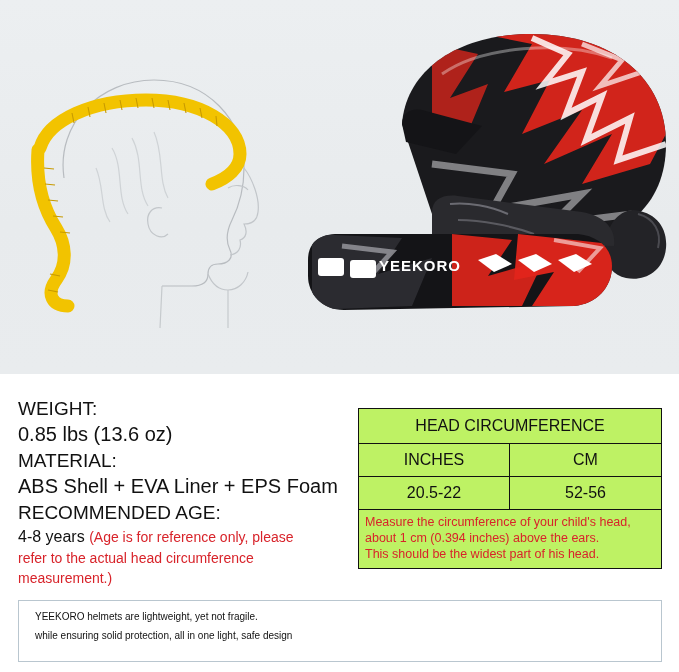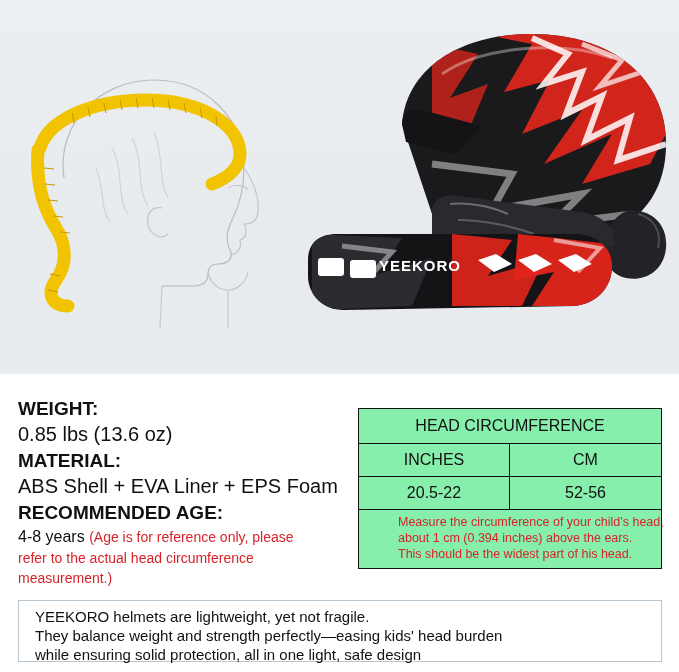--- a/index.html
+++ b/index.html
@@ -54,21 +54,21 @@
     position: absolute;
     left: 18px;
     top: 396px;
     width: 330px;
     color: #111111;
   }
   .spec-label {
     font-size: 19px;
     line-height: 26px;
     color: #111111;
-    font-weight: 700;
+    font-weight: 400;
   }
   .spec-value {
     font-size: 20px;
     line-height: 24px;
     color: #111111;
     font-weight: 400;
     margin-bottom: 2px;
   }
   .age-row {
     font-size: 16px;
@@ -81,21 +81,21 @@
   }
 
   
   .circ-table {
     position: absolute;
     left: 358px;
     top: 408px;
     width: 304px;
     border: 1px solid #111111;
     box-sizing: border-box;
-    background: #86efac;
+    background: #bef264;
   }
   .circ-title {
     text-align: center;
     font-size: 16px;
     line-height: 34px;
     color: #111111;
     border-bottom: 1px solid #111111;
   }
   .circ-row {
     display: flex;
@@ -111,36 +111,36 @@
   }
   .circ-cell.left {
     border-right: 1px solid #111111;
   }
   .circ-note {
     padding: 4px 6px 6px 6px;
     color: #d8232a;
     font-size: 12.5px;
     line-height: 16px;
   }
-  .circ-note div { white-space: nowrap; margin-left: 33px; }
+  .circ-note div { white-space: nowrap; }
 
   
   .desc-box {
     position: absolute;
     left: 18px;
     top: 600px;
     width: 644px;
     height: 62px;
     border: 1px solid #b9c6cf;
     box-sizing: border-box;
     background: #ffffff;
     padding: 6px 10px 0 16px;
   }
   .desc-line {
-    font-size: 15px;
+    font-size: 10px;
     line-height: 19px;
     color: #111111;
     white-space: nowrap;
   }
 
   .yeekoro-brand {
     position: absolute;
     left: 379px;
     top: 257px;
     color: #ffffff;
@@ -306,17 +306,16 @@
     </div>
     <div class="circ-note">
       <div>Measure the circumference of your child's head,</div>
       <div>about 1 cm (0.394 inches) above the ears.</div>
       <div>This should be the widest part of his head.</div>
     </div>
   </div>
 
   <div class="desc-box">
     <div class="desc-line">YEEKORO helmets are lightweight, yet not fragile.</div>
-    <div class="desc-line">They balance weight and strength perfectly—easing kids' head burden</div>
     <div class="desc-line">while ensuring solid protection, all in one light, safe design</div>
   </div>
 
 </div>
 
 </body></html>

